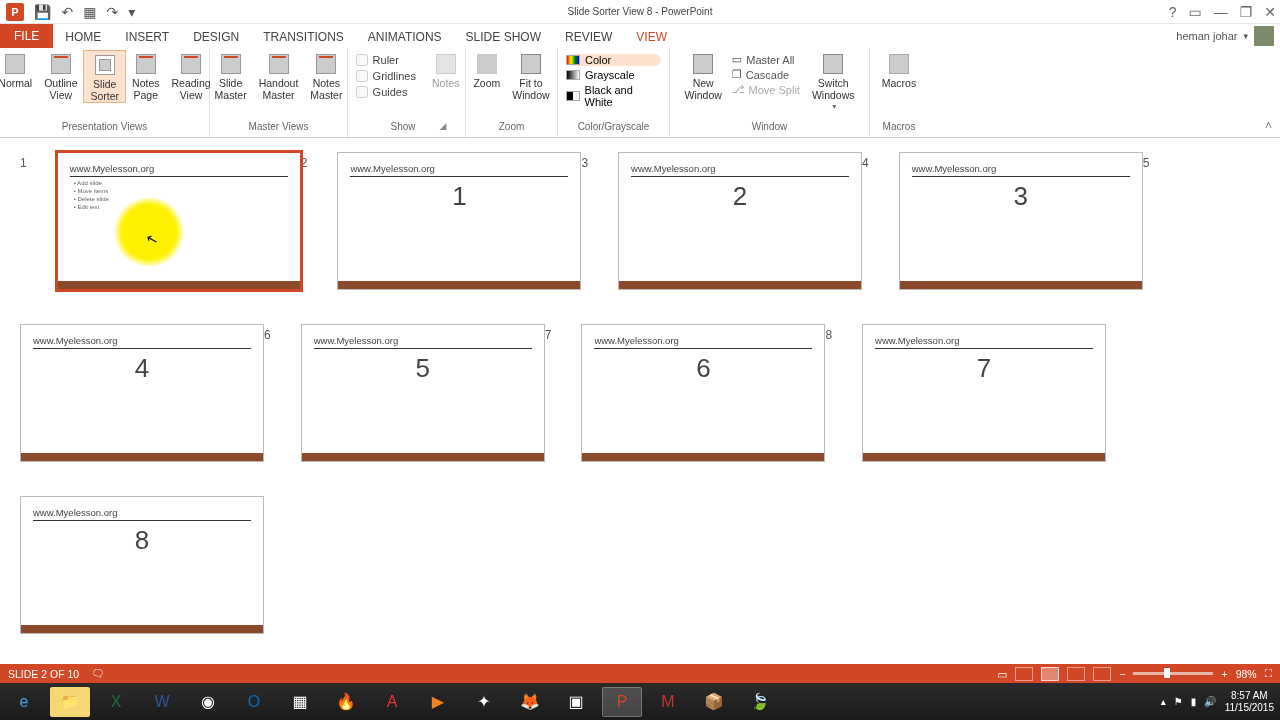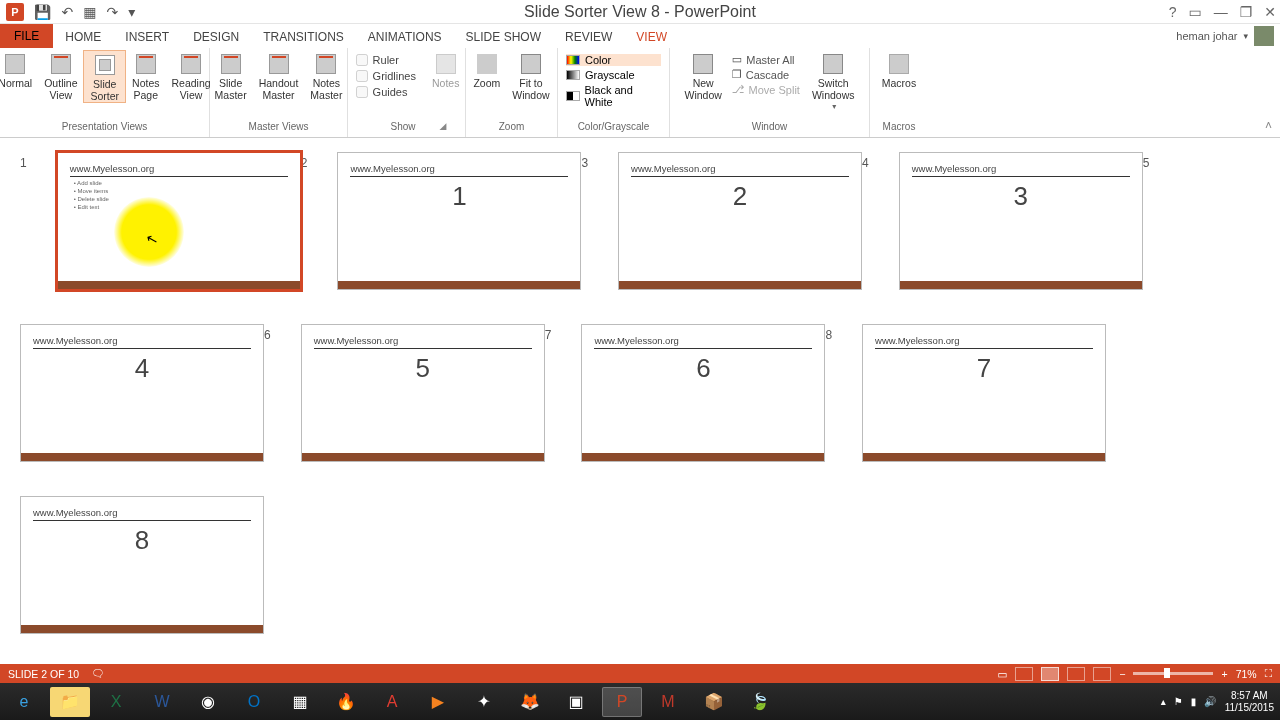--- a/index.html
+++ b/index.html
@@ -3,47 +3,47 @@
 <meta charset="utf-8">
 <style>
   * { box-sizing: border-box; margin: 0; padding: 0; font-family: "Segoe UI", Tahoma, sans-serif; }
   body { width: 1280px; height: 720px; overflow: hidden; background: #fff; user-select: none; }
 
   
   .titlebar { height: 24px; background: #fff; display: flex; align-items: center; position: relative; border-bottom: 1px solid #e5e5e5; }
   .qat { display: flex; align-items: center; gap: 10px; padding-left: 6px; }
   .qat .pp-logo { width: 18px; height: 18px; background: #d24726; color:#fff; font-size:11px; font-weight:bold; text-align:center; line-height:18px; border-radius:2px;}
   .qat .q { font-size: 14px; color: #555; cursor: pointer; }
-  .title-center { position: absolute; left:0; right:0; text-align:center; font-size: 16px; color: #444; pointer-events:none;}
+  .title-center { position: absolute; left:0; right:0; text-align:center; font-size: 10px; color: #444; pointer-events:none;}
   .title-right { position:absolute; right:4px; top:0; display:flex; gap:12px; align-items:center; height:24px;}
   .title-right span { font-size:14px; color:#666; cursor:pointer;}
 
   
   .menutabs { height: 24px; background:#fff; display:flex; align-items:flex-end; font-size:12px; position:relative;}
   .tab { padding: 4px 12px; color:#444; cursor:pointer;}
-  .tab.file { background:#d24726; color:#000000; padding:5px 14px;}
+  .tab.file { background:#d24726; color:#ffffff; padding:5px 14px;}
   .tab.active { color:#d24726; }
   .user { position:absolute; right:6px; top:2px; display:flex; align-items:center; gap:6px; font-size:11px; color:#555;}
   .user .avatar { width:20px; height:20px; background:#7a8a6a;}
 
   
   .ribbon { height: 90px; background:#fff; border-bottom:1px solid #ccc; display:flex; position:relative;}
   .group { display:flex; flex-direction:column; align-items:center; padding: 2px 0; border-right:1px solid #e0e0e0; }
   .group-row { display:flex; flex:1; align-items:flex-start;}
   .group-label { font-size:10px; color:#666; padding:2px 0 3px 0; width:100%; text-align:center;}
   .rbtn { display:flex; flex-direction:column; align-items:center; font-size:10.5px; color:#333; padding:4px 6px 0 6px; cursor:pointer; text-align:center; line-height:12px;}
   .rbtn .ic { width:20px; height:20px; margin-bottom:3px; background:#ccc;}
   .rbtn.sel { background:#fde2cf; border:1px solid #f0b285;}
   .chklist { display:flex; flex-direction:column; padding:4px 10px 0 8px; gap:4px;}
   .chk { display:flex; align-items:center; font-size:11px; color:#444; gap:5px;}
   .chk input { width:12px; height:12px;}
   .colorlist { display:flex; flex-direction:column; padding:4px 8px 0 8px; gap:3px;}
   .coloritem { display:flex; align-items:center; font-size:11px; gap:5px;}
   .coloritem .sw { width:14px; height:10px; border:1px solid #aaa;}
-  .coloritem.sel { background:#fde2cf;}
+  .coloritem.sel { background:#fde2cf;border-radius:6px;}
   .winlist { display:flex; flex-direction:column; padding:2px 4px 0 2px; gap:0; font-size:11px; color:#555;}
   .winlist div { padding:1px 2px; display:flex; gap:4px; align-items:center;}
   .collapse { position:absolute; right:8px; bottom:4px; font-size:12px; color:#888; cursor:pointer;}
   .dialog-launcher { font-size:9px; color:#888; position:relative; left:24px; top:-1px;}
 
   
   .sorter { background:#fff; height: 526px; overflow:auto; padding: 14px 0 0 20px; display:flex; flex-wrap:wrap; gap: 34px 30px; align-content:flex-start;}
   .slidewrap { display:flex; flex-direction:row;}
   .thumb { width:244px; height:138px; border:1px solid #bbb; background:#fff; position:relative; cursor:pointer;}
   .thumb.selected { outline:3px solid #d24726; outline-offset:-1px;}
@@ -356,21 +356,21 @@
   <span style="margin-left:12px;">🗨</span>
   <div class="sr">
     <span>▭</span>
     <div class="viewbtn"></div>
     <div class="viewbtn on"></div>
     <div class="viewbtn"></div>
     <div class="viewbtn"></div>
     <span>−</span>
     <div class="zoomtrack"></div>
     <span>+</span>
-    <span>71%</span>
+    <span>98%</span>
     <span>⛶</span>
   </div>
 </div>
 
 <div class="taskbar">
   <div class="tb" style="color:#3aa0e0;">e</div>
   <div class="tb" style="background:#f7d774;color:#555;">📁</div>
   <div class="tb" style="color:#1e7145;">X</div>
   <div class="tb" style="color:#2b579a;">W</div>
   <div class="tb">◉</div>

